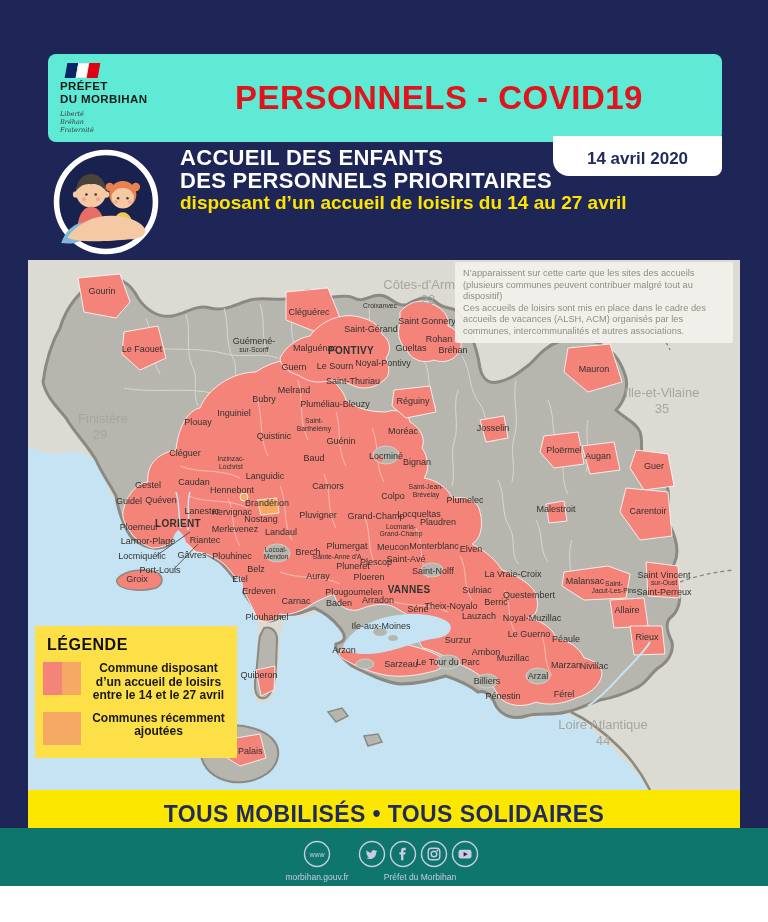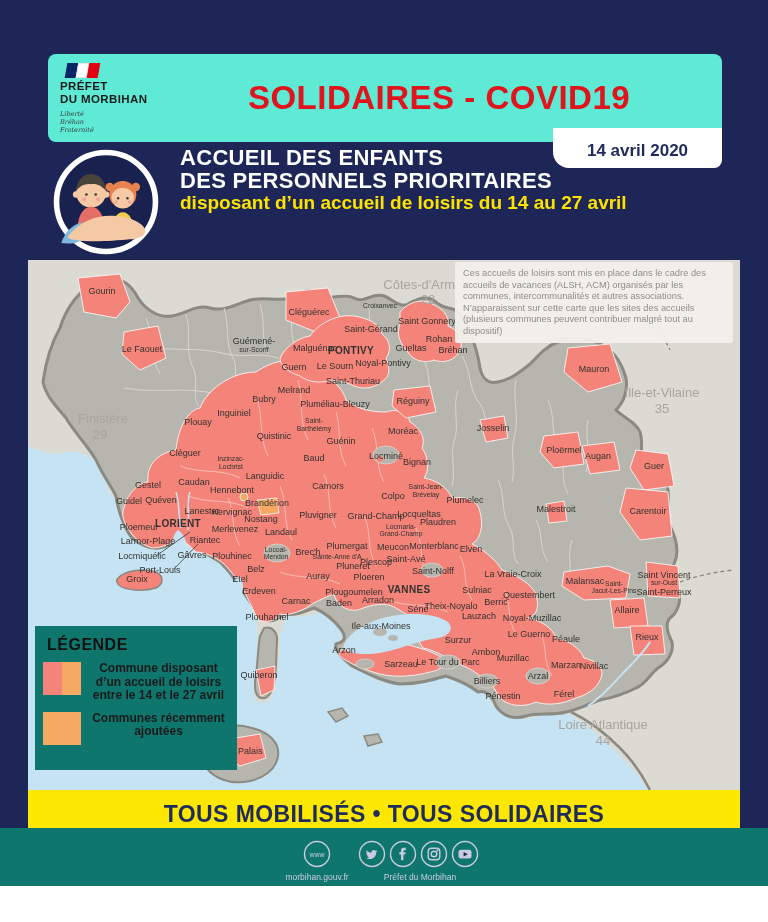--- a/index.html
+++ b/index.html
@@ -12,38 +12,38 @@
   .logo{margin-left:12px;width:110px;}
   .flag{display:flex;height:15px;margin-left:6px;margin-bottom:2px;}
   .flag span{width:11px;height:15px;transform:skewX(-10deg);display:block;}
   .flag .b{background:#092467;} .flag .w{background:#fff;border:1px solid #e6e6e6;box-sizing:border-box;}
   .flag .r{background:#E1000F;}
   .logo-line{font-size:11.5px;font-weight:800;color:#1a1a1a;letter-spacing:.4px;line-height:13px;}
   .motto{margin-top:4px;font-family:"DejaVu Serif",serif;font-style:italic;font-size:6.5px;
          color:#3a3a3a;line-height:8px;}
   .main-title{flex:1;text-align:center;font-size:33px;font-weight:900;color:#E0141C;
               letter-spacing:.5px;padding-right:14px;}
-  .date-tab{position:absolute;left:553px;top:128px;width:169px;height:40px;background:#fff;
+  .date-tab{position:absolute;left:553px;top:136px;width:169px;height:40px;background:#fff;
             border-radius:0 0 8px 16px;display:flex;align-items:flex-end;justify-content:center;
             padding-bottom:7px;box-sizing:border-box;}
   .date-tab div{font-size:17px;font-weight:800;color:#1F2A5E;}
   
   .hero-icon{position:absolute;left:50px;top:146px;width:112px;height:112px;}
   .hero-text{position:absolute;left:180px;top:146px;width:545px;}
   .hero-l1,.hero-l2{color:#fff;font-size:22px;font-weight:800;line-height:23px;letter-spacing:.3px;}
   .hero-l3{color:#FCE300;font-size:28px;font-weight:800;line-height:31px;margin-top:3px;}
   .hero-l4{color:#FCE300;font-size:19px;font-weight:800;line-height:22px;}
   
   .map{position:absolute;left:28px;top:260px;width:712px;height:530px;background:#DCDBD3;}
   .map svg{position:absolute;left:0;top:0;}
   .note-box{position:absolute;left:427px;top:2px;width:278px;background:rgba(240,239,233,.96);
             border-radius:2px;padding:6px 8px;box-sizing:border-box;font-size:9.3px;line-height:11.5px;
             color:#8F8E86;z-index:5;}
   .note-box p{margin:0;}
-  .legend{position:absolute;left:7px;top:366px;width:202px;background:#0f766e;padding:8px 8px 16px 8px;
+  .legend{position:absolute;left:7px;top:366px;width:202px;background:#fde047;padding:8px 8px 4px 8px;
           box-sizing:border-box;z-index:5;}
   .legend-title{font-size:16px;font-weight:900;color:#111;letter-spacing:.5px;margin:2px 0 8px 4px;}
   .lg-row{display:flex;align-items:flex-start;margin-bottom:9px;}
   .lg-swatch{display:flex;width:38px;min-width:38px;height:33px;margin-right:7px;}
   .lg-swatch div{flex:1;height:100%;}
   .lg-text{flex:1;text-align:center;font-size:12px;font-weight:700;color:#1a1a1a;line-height:13.5px;}
   .lbl{font-family:"Liberation Sans",sans-serif;fill:#32322E;font-size:9px;text-anchor:middle;}
   .lbl.s{font-size:6.8px;}
   .lbl.b{font-size:10px;font-weight:bold;letter-spacing:.3px;}
   .lbl.r{font-size:13px;fill:#A7A69E;}
@@ -70,21 +70,21 @@
           <span class="r"></span>
         </div>
       <div class="logo-line">PRÉFET</div>
       <div class="logo-line">DU MORBIHAN</div>
       <div class="motto">
         <div>Liberté</div>
         <div>Bréhan</div>
         <div>Fraternité</div>
       </div>
     </div>
-    <div class="main-title">SOLIDAIRES - COVID19</div>
+    <div class="main-title">PERSONNELS - COVID19</div>
   </div>
   <div class="date-tab">
     <div>14 avril 2020</div>
   </div>
 
   <svg class="hero-icon" viewBox="0 0 120 120">
     <circle cx="60" cy="60" r="56" fill="#19224E"></circle>
     <circle cx="60" cy="60" r="53" fill="none" stroke="#fff" stroke-width="6"></circle>
     <g>
       <circle cx="28" cy="52" r="3.5" fill="#F5C9A4"></circle>
@@ -394,22 +394,22 @@
           <text x="586" y="333" class="lbl s">Jacut-Les-Pins</text>
           <text x="636" y="318" class="lbl ">Saint Vincent</text>
           <text x="636" y="325" class="lbl s">sur-Oust</text>
           <text x="636" y="335" class="lbl ">Saint-Perreux</text>
           <text x="599" y="353" class="lbl ">Allaire</text>
           <text x="619" y="380" class="lbl ">Rieux</text>
         </g>
     </svg>
 
     <div class="note-box">
+      <p>N’apparaissent sur cette carte que les sites des accueils (plusieurs communes peuvent contribuer malgré tout au dispositif)</p>
       <p>Ces accueils de loisirs sont mis en place dans le cadre des accueils de vacances (ALSH, ACM) organisés par les communes, intercommunalités et autres associations.</p>
-      <p>N’apparaissent sur cette carte que les sites des accueils (plusieurs communes peuvent contribuer malgré tout au dispositif)</p>
     </div>
 
     <div class="legend">
       <div class="legend-title">LÉGENDE</div>
       <div>
           <div class="lg-row">
             <div class="lg-swatch">
               <div style="background: rgb(244, 131, 122);"></div>
               <div style="background: rgb(246, 169, 99);"></div>
             </div>

